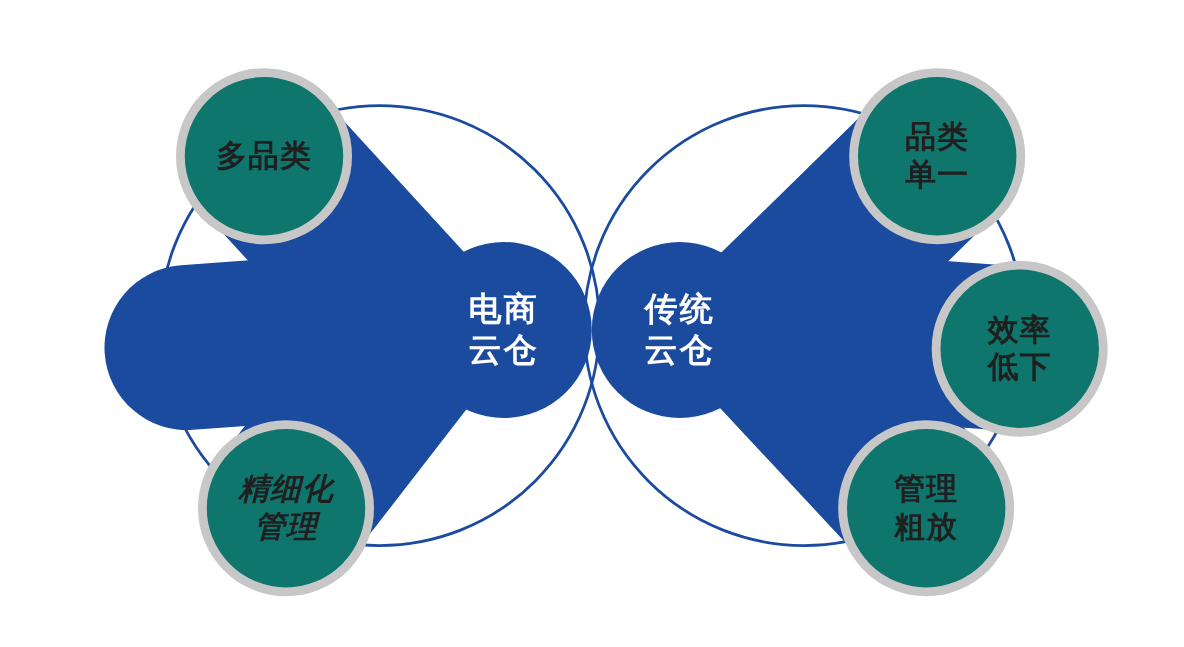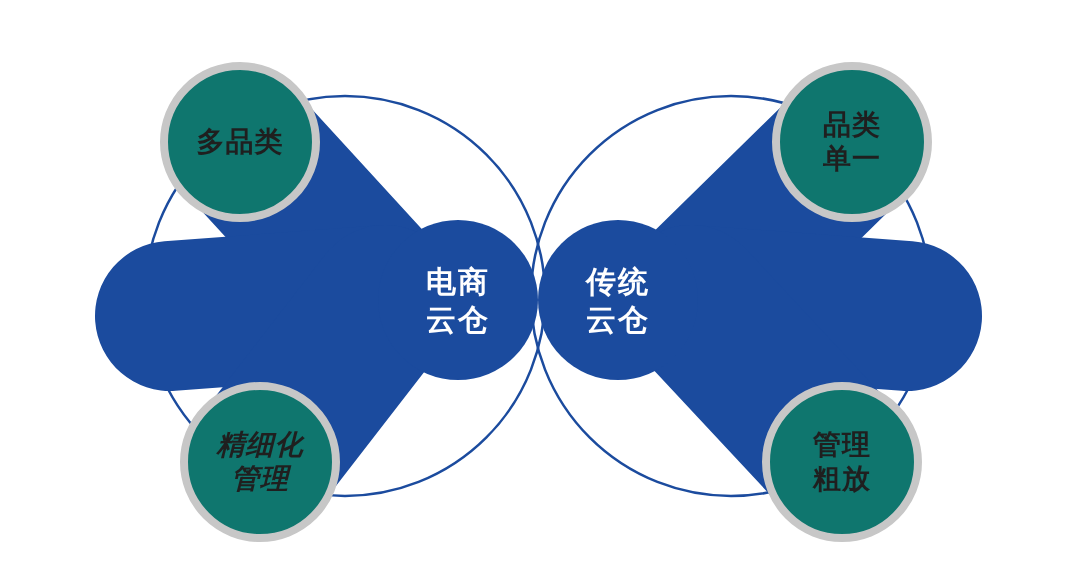--- a/index.html
+++ b/index.html
@@ -111,20 +111,26 @@
     </div>
   </div>
 
   <div class="satellite" style="left:852px; top:142px;">
     <div class="sat-text">
       <span>品类</span>
       <span>单一</span>
     </div>
   </div>
 
+  <div class="satellite" style="left:927px; top:317px;">
+    <div class="sat-text">
+      <span>效率</span>
+      <span>低下</span>
+    </div>
+  </div>
 
   <div class="satellite" style="left:842px; top:462px;">
     <div class="sat-text">
       <span>管理</span>
       <span>粗放</span>
     </div>
   </div>
 
   <div class="center-label" style="left:458px; top:300px;">
     <span>电商</span>

